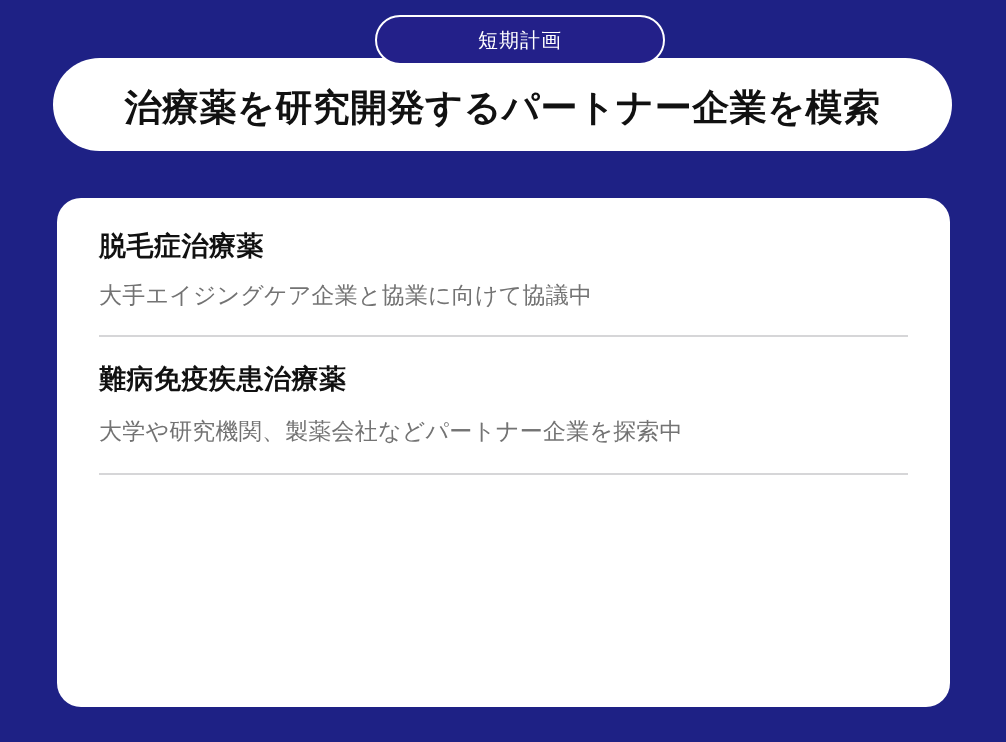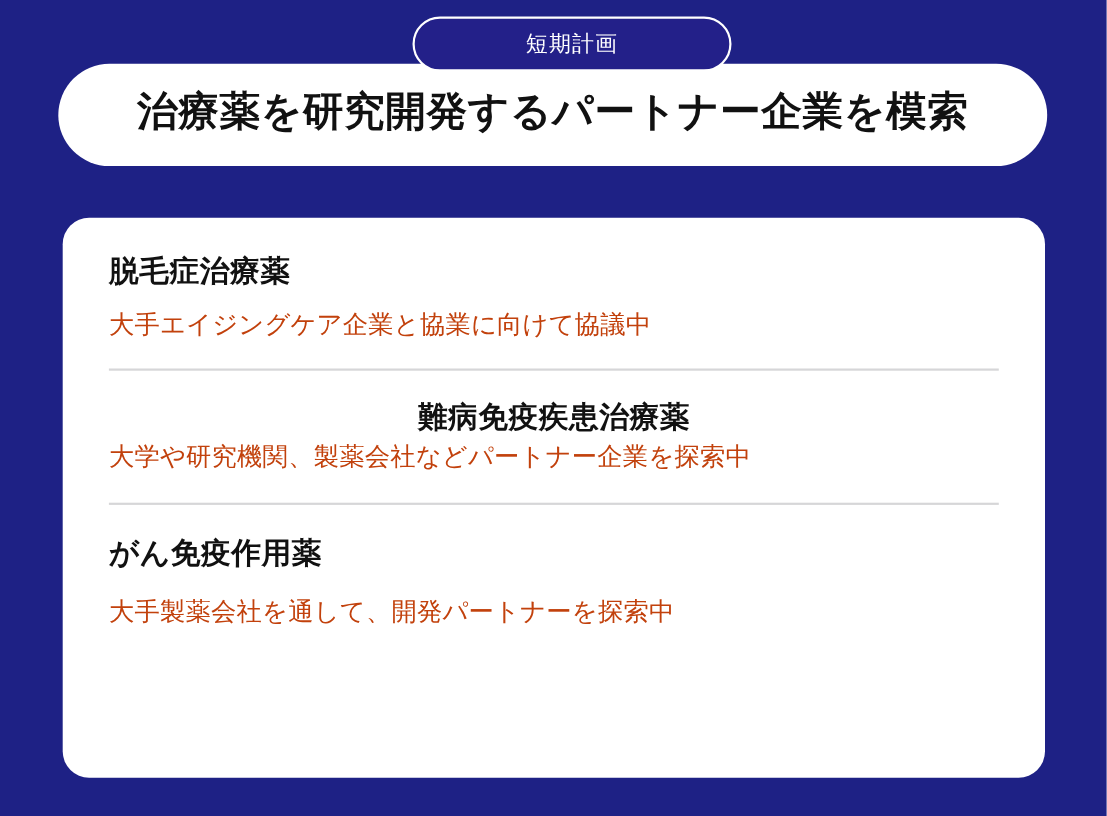--- a/index.html
+++ b/index.html
@@ -44,21 +44,21 @@
   
   .title-card {
     position: absolute;
     left: 53px;
     top: 58px;
     width: 899px;
     height: 93px;
     background: #ffffff;
     border-radius: 47px;
     display: flex;
-    align-items: flex-start;
+    align-items: flex-end;
     justify-content: center;
     z-index: 2;
   }
   .title-text {
     color: #111111;
     font-size: 37px;
     font-weight: 700;
     letter-spacing: 0.5px;
     line-height: 1;
     white-space: nowrap;
@@ -89,39 +89,39 @@
     letter-spacing: 0.5px;
     margin: 0 0 14px 0;
     white-space: nowrap;
   }
   .section-lines {
     margin: 0;
     padding: 0;
     list-style: none;
   }
   .section-line {
-    color: #c2410c;
+    color: #737373;
     font-size: 23px;
     font-weight: 500;
     line-height: 1.52;
     letter-spacing: 0.2px;
     white-space: nowrap;
   }
 
   .divider {
     height: 0;
     border-top: 2px solid #d6d6d8;
     margin: 0;
   }
 
   
   .sec-1 { padding-bottom: 22px; }
   .sec-2 { padding-top: 26px; padding-bottom: 24px; }
   .sec-3 { padding-top: 28px; }
-  .sec-2 .section-heading { margin-bottom: 2px; text-align: center; }
+  .sec-2 .section-heading { margin-bottom: 18px; }
   .sec-3 .section-heading { margin-bottom: 18px; }
 </style>
 </head>
 <body>
 
 <div class="badge">
   <span class="badge-label">短期計画</span>
 </div>
 
 <div class="title-card">
@@ -141,20 +141,14 @@
 
   <div class="section sec-2">
     <h2 class="section-heading">難病免疫疾患治療薬</h2>
     <ul class="section-lines">
       <li class="section-line">大学や研究機関、製薬会社などパートナー企業を探索中</li>
     </ul>
   </div>
 
   <div class="divider"></div>
 
-  <div class="section sec-3">
-    <h2 class="section-heading">がん免疫作用薬</h2>
-    <ul class="section-lines">
-      <li class="section-line">大手製薬会社を通して、開発パートナーを探索中</li>
-    </ul>
-  </div>
 
 </div>
 
 </body></html>

